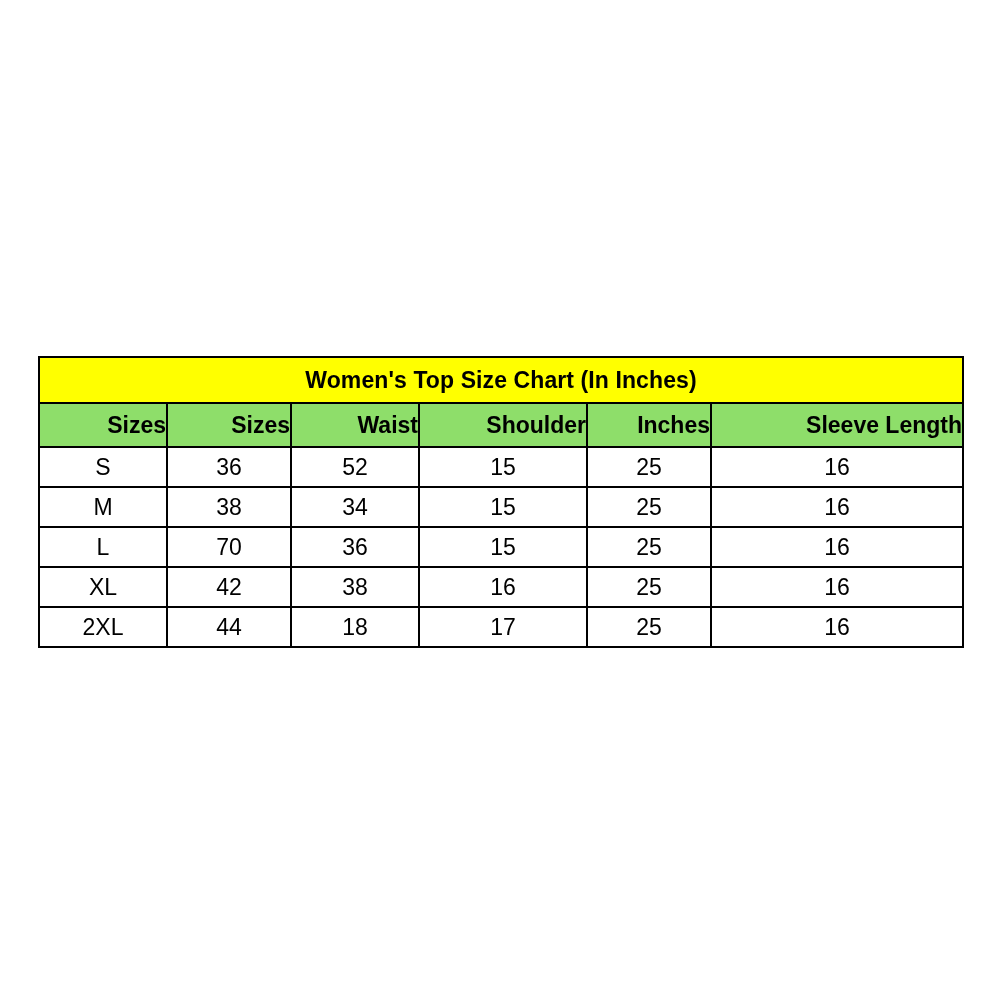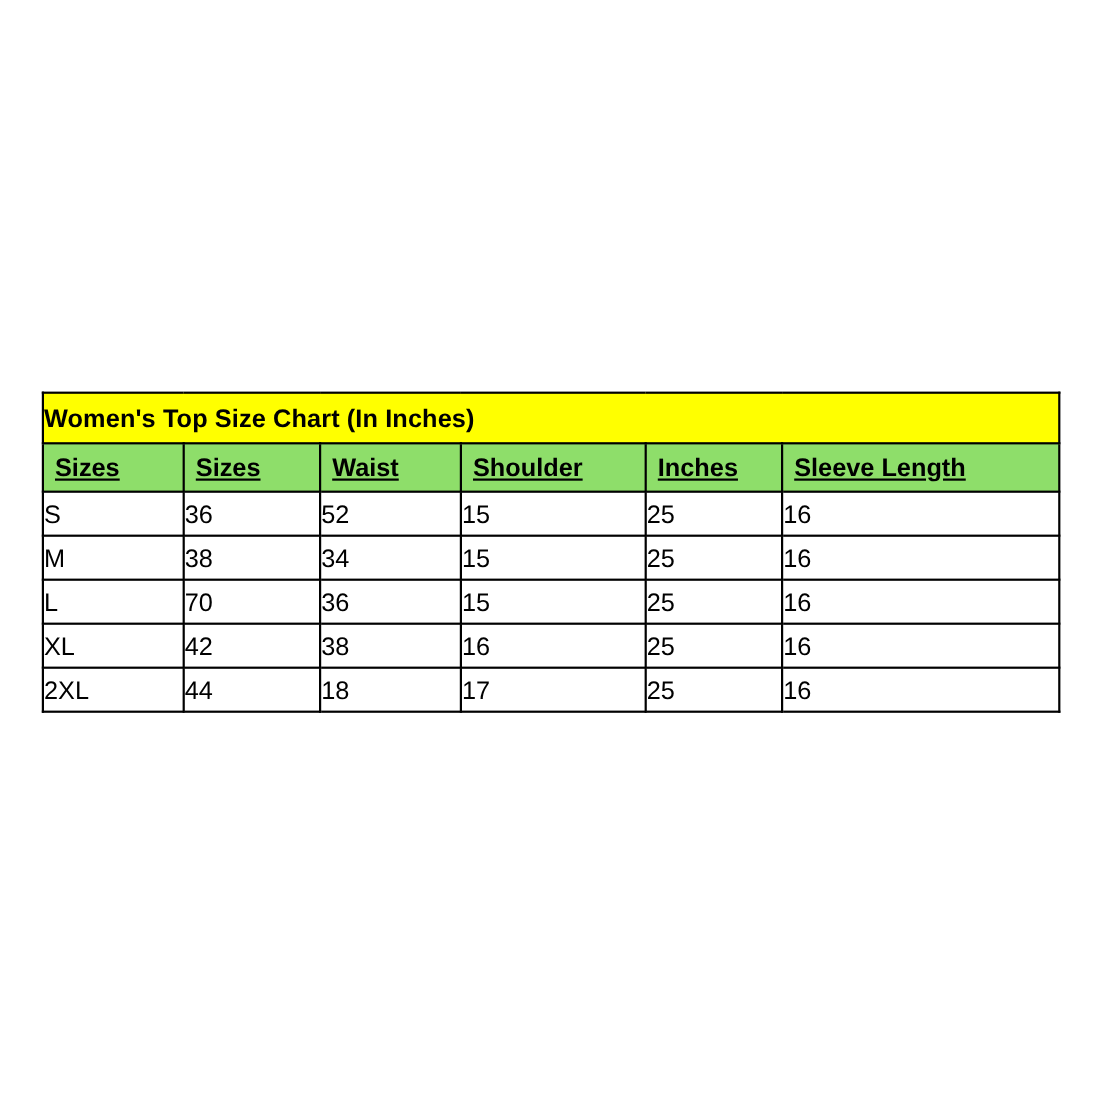--- a/index.html
+++ b/index.html
@@ -23,43 +23,43 @@
   table.size-chart {
     border-collapse: collapse;
     table-layout: fixed;
     width: 924px;
     background: #ffffff;
   }
   table.size-chart td,
   table.size-chart th {
     border: 2px solid #000000;
     padding: 0;
+    text-align: center;
     vertical-align: middle;
     font-size: 23px;
     color: #000000;
   }
   
   .title-cell {
     background: #ffff00;
     font-weight: bold;
     font-size: 25px;
     height: 44px;
     letter-spacing: 0.1px;
   }
   
   .head-row td {
     background: #8ede6a;
     font-weight: bold;
     font-size: 25px;
     height: 42px;
   }
   .head-row td.left-align {
-    text-align: left;
+    text-align: right;
     padding-left: 10px;
-    text-decoration: underline;
   }
   
   .body-row td {
     height: 38px;
     font-size: 22px;
     background: #ffffff;
   }
   
   col.c0 { width: 128px; }
   col.c1 { width: 124px; }

